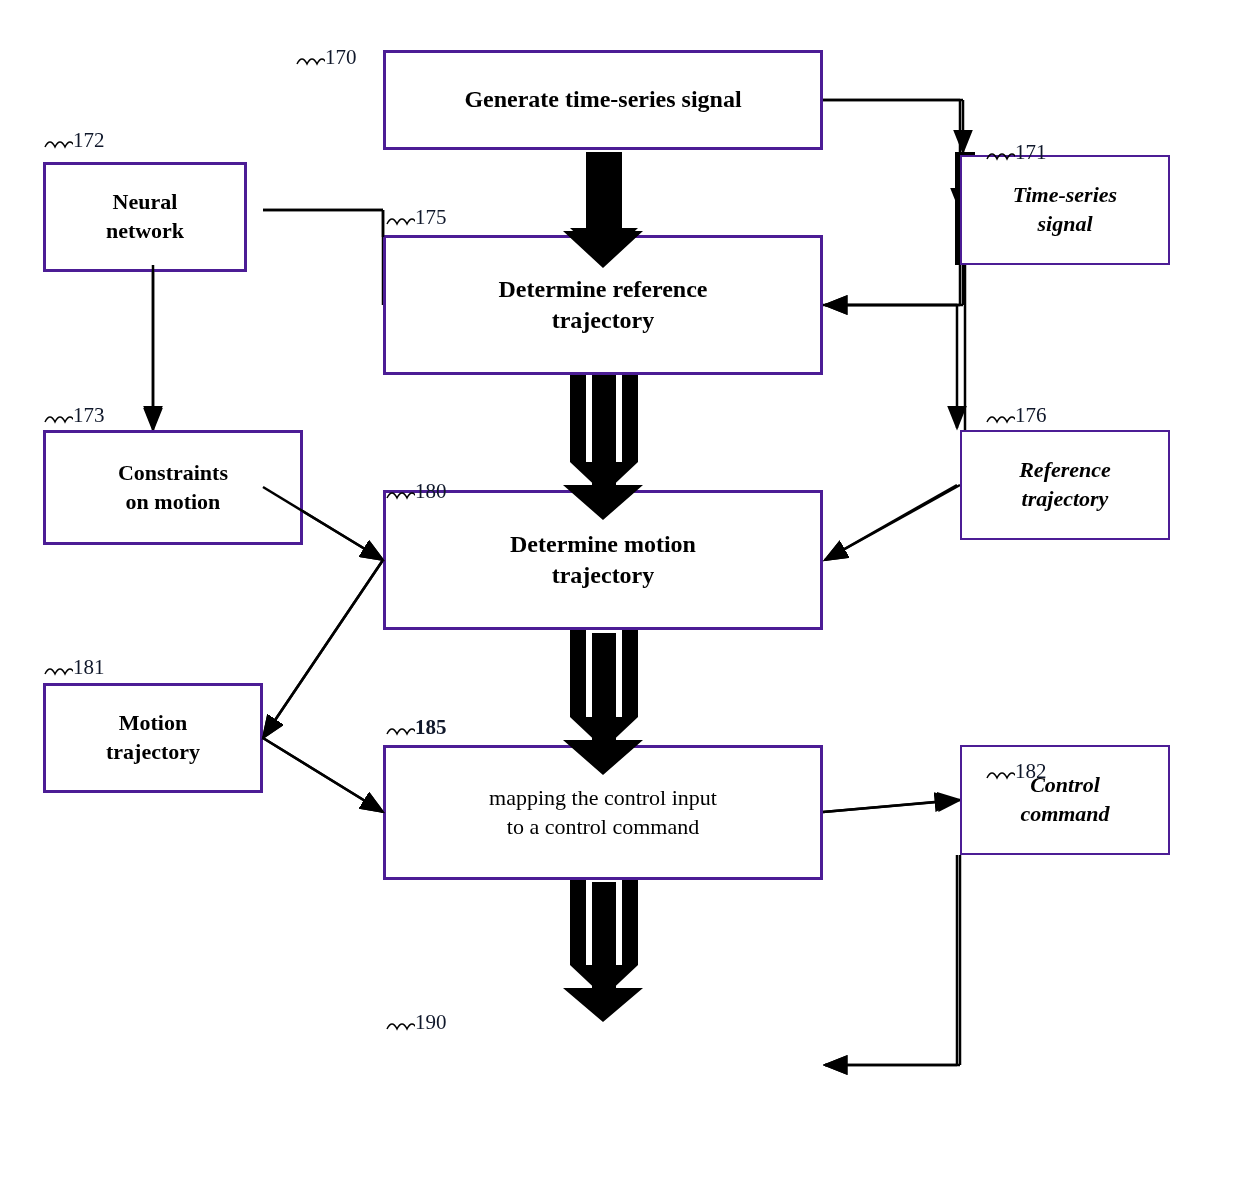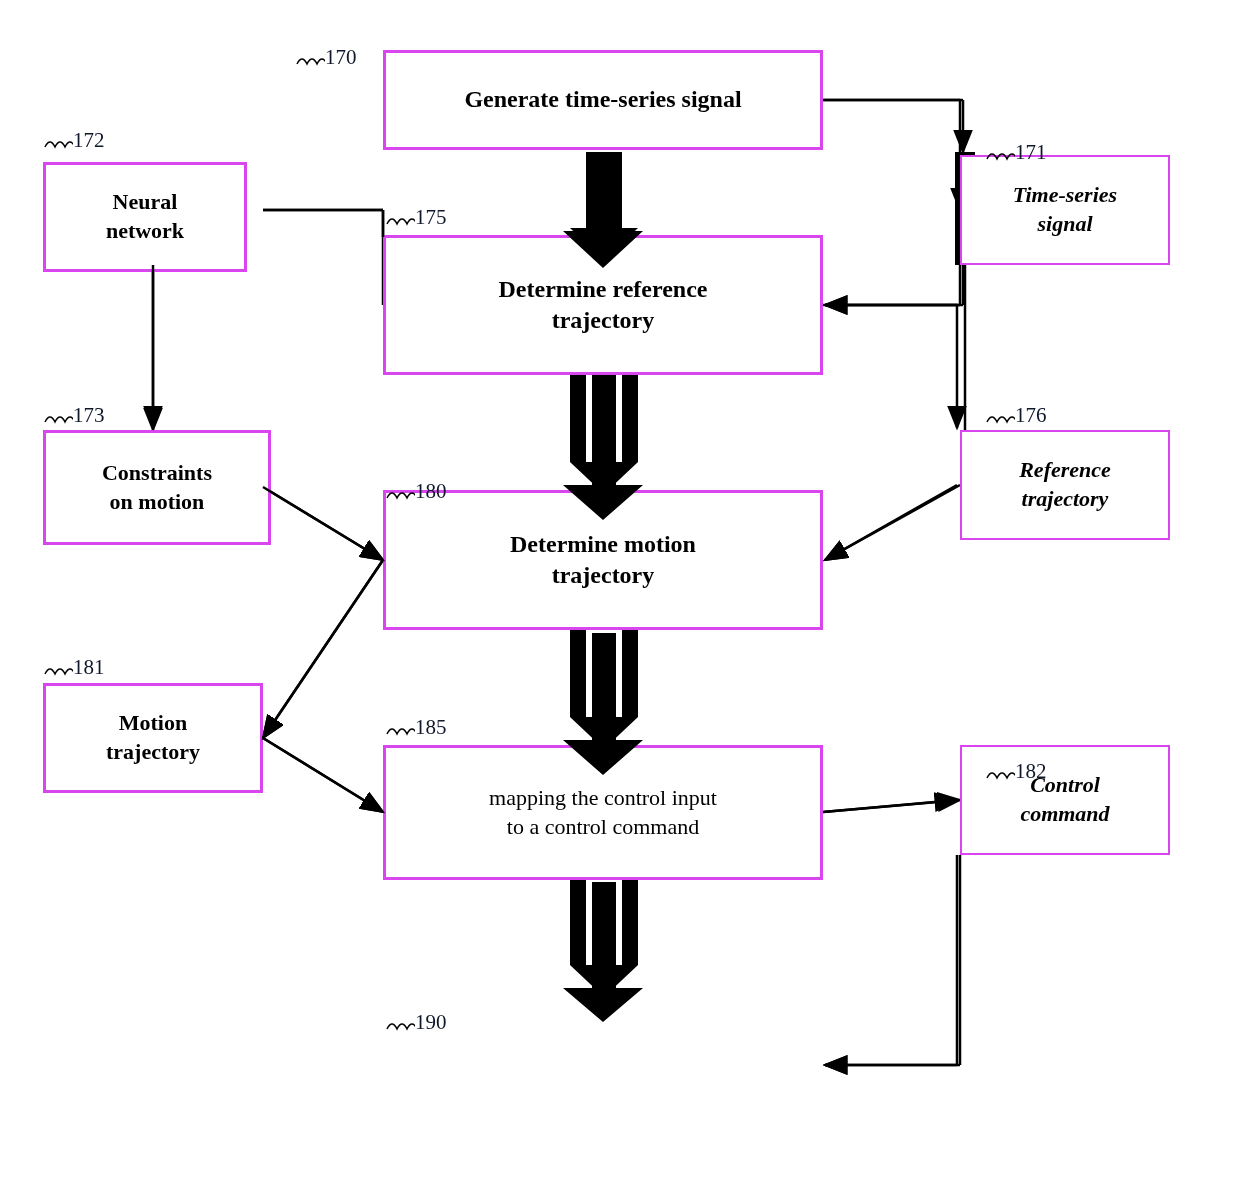--- a/index.html
+++ b/index.html
@@ -14,21 +14,21 @@
 
     .diagram {
       position: relative;
       width: 1240px;
       height: 1202px;
     }
 
     
     .box {
       position: absolute;
-      border: 3px solid #d946ef;
+      border: 3px solid #4c1d95;
       display: flex;
       align-items: center;
       justify-content: center;
       text-align: center;
       font-size: 22px;
       font-weight: bold;
       background: #fff;
       padding: 8px;
       line-height: 1.3;
     }
@@ -130,21 +130,21 @@
   </div>
 
   <div class="box thin" style="left:960px; top:155px; width:210px; height:110px;">
     <span>Time-series<br>signal</span>
   </div>
 
   <div class="box" style="left:383px; top:235px; width:440px; height:140px; font-size:24px;">
     <span>Determine reference<br>trajectory</span>
   </div>
 
-  <div class="box" style="left:43px; top:430px; width:228px; height:115px;">
+  <div class="box" style="left:43px; top:430px; width:260px; height:115px;">
     <span>Constraints<br>on motion</span>
   </div>
 
   <div class="box thin" style="left:960px; top:430px; width:210px; height:110px;">
     <span>Reference<br>trajectory</span>
   </div>
 
   <div class="box" style="left:383px; top:490px; width:440px; height:140px; font-size:24px;">
     <span>Determine motion<br>trajectory</span>
   </div>
@@ -203,21 +203,21 @@
         <path d="M2,15 Q7,5 12,15 Q17,5 22,15 Q27,5 32,15" fill="none" stroke="#000" stroke-width="1.5"></path>
       </svg>180
   </div>
 
   <div class="label" style="left:43px; top:655px;">
     <svg width="30" height="20" style="display:inline-block; vertical-align:middle;">
         <path d="M2,15 Q7,5 12,15 Q17,5 22,15 Q27,5 32,15" fill="none" stroke="#000" stroke-width="1.5"></path>
       </svg>181
   </div>
 
-  <div class="label" style="left:385px; top:715px;">
+  <div class="label" style="left:385px; top:715px;font-weight:bold;">
     <svg width="30" height="20" style="display:inline-block; vertical-align:middle;">
         <path d="M2,15 Q7,5 12,15 Q17,5 22,15 Q27,5 32,15" fill="none" stroke="#000" stroke-width="1.5"></path>
       </svg>185
   </div>
 
   <div class="label" style="left:985px; top:715px;margin-top:44px;">
     <svg width="30" height="20" style="display:inline-block; vertical-align:middle;">
         <path d="M2,15 Q7,5 12,15 Q17,5 22,15 Q27,5 32,15" fill="none" stroke="#000" stroke-width="1.5"></path>
       </svg>182
   </div>

